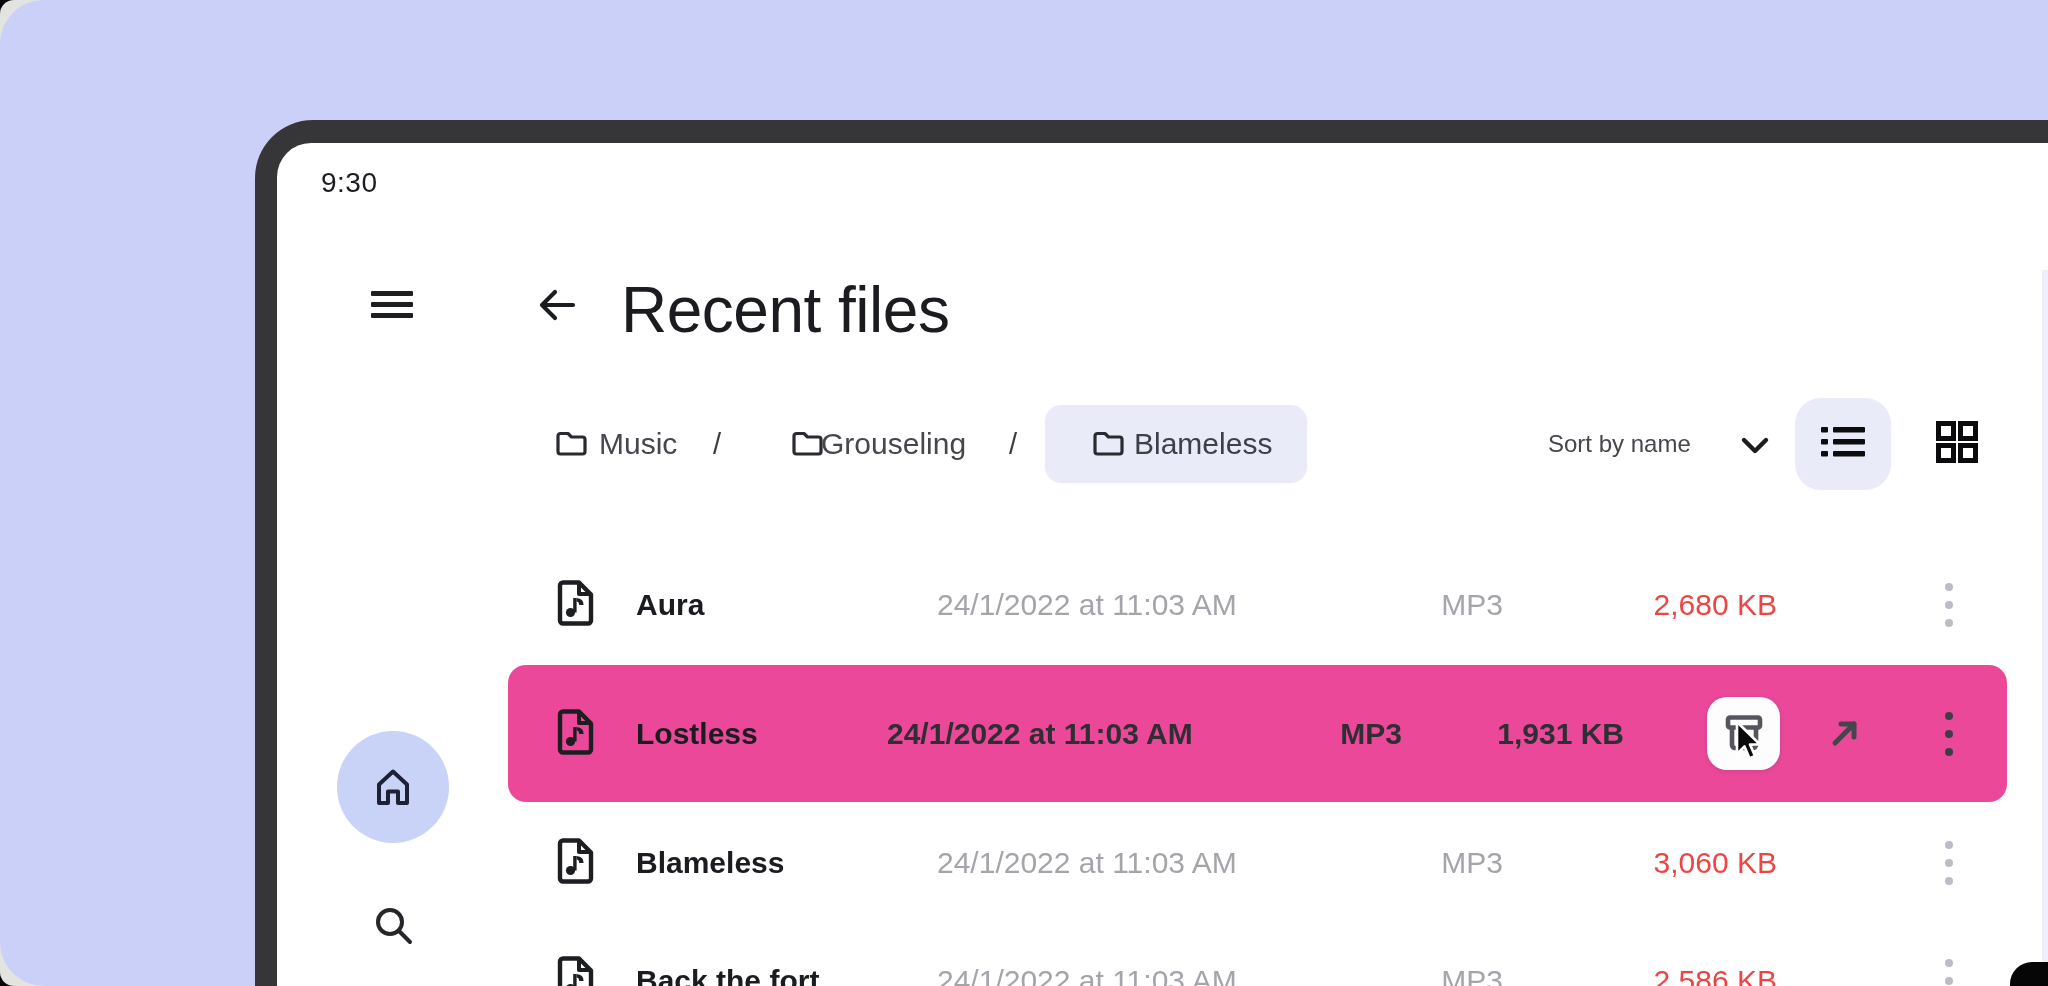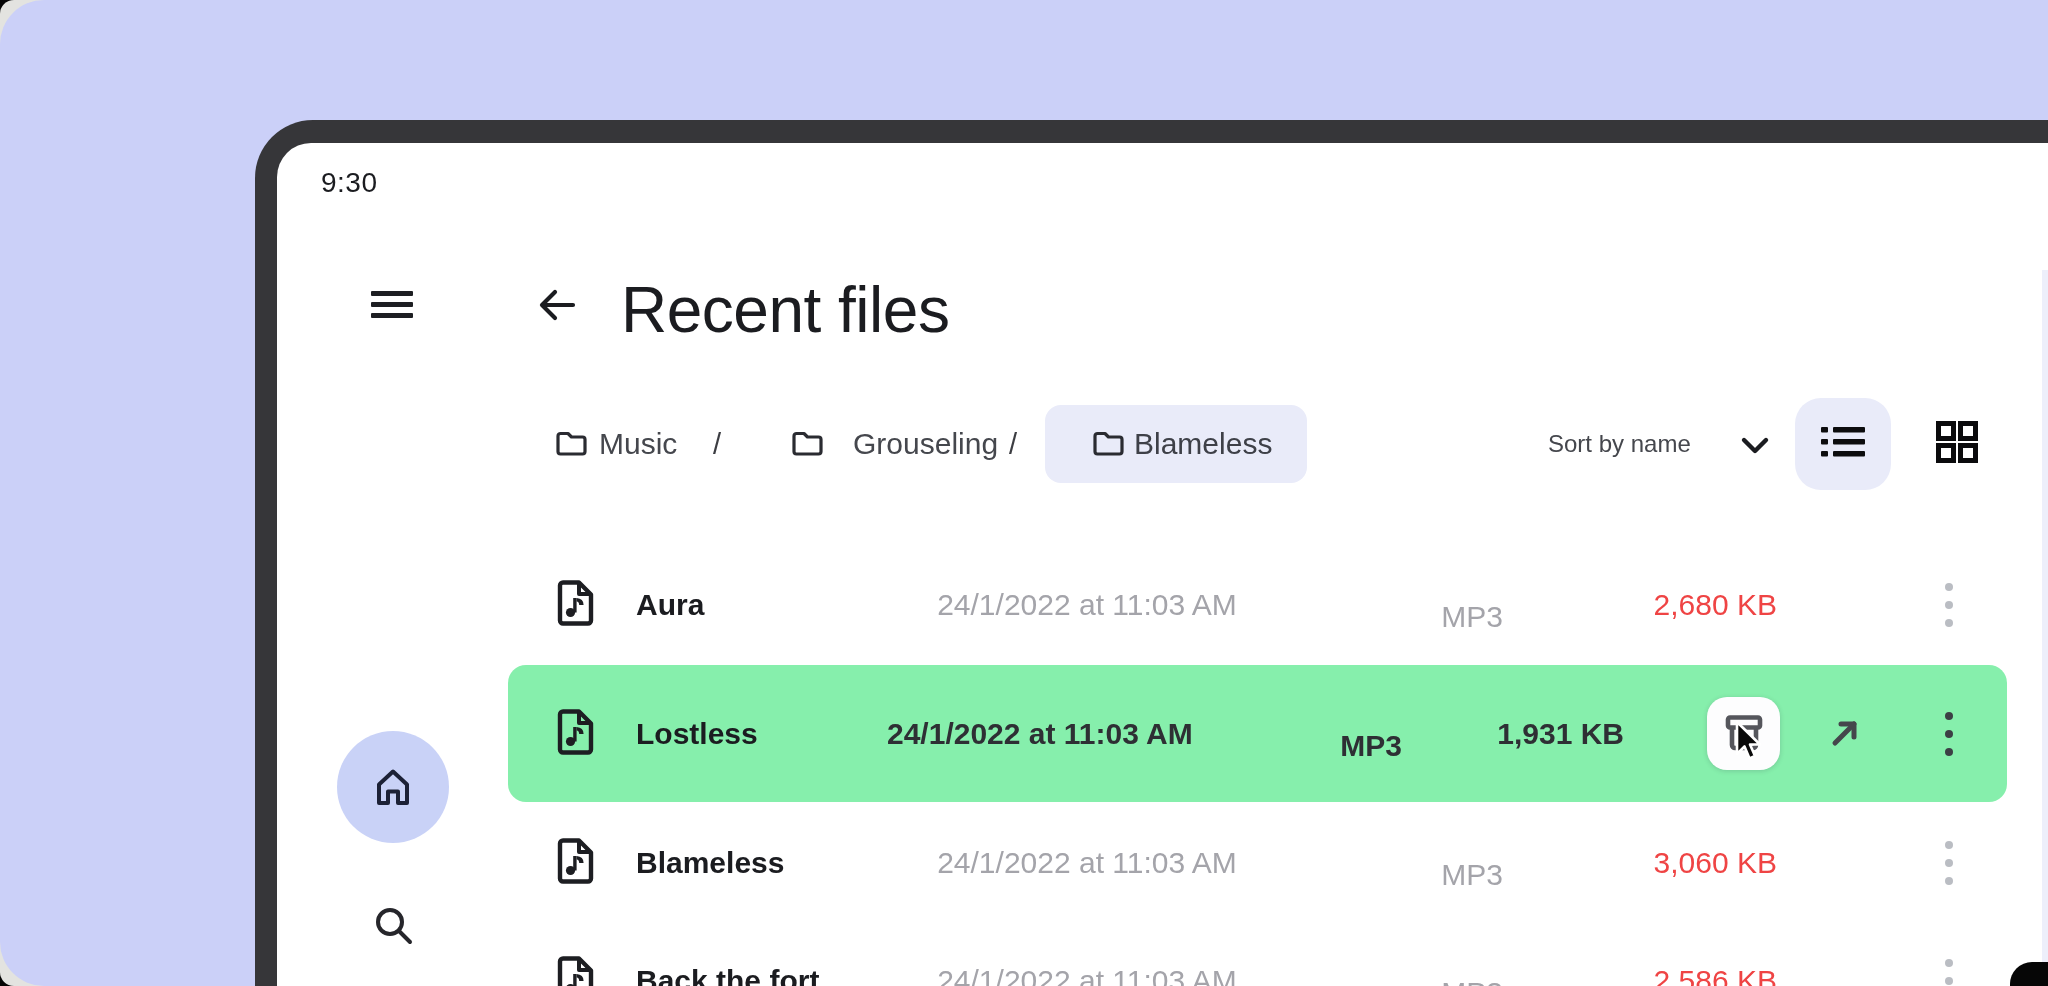--- a/index.html
+++ b/index.html
@@ -34,27 +34,27 @@
 
   
   .sort-btn{position:absolute;left:1271px;top:262px;height:78px;line-height:78px;font-size:24px;font-weight:400;color:#45474d;cursor:pointer;}
   .sort-chevron{position:absolute;left:1462px;top:292px;}
   .view-list-btn{position:absolute;left:1518px;top:255px;width:96px;height:92px;background:#e9ebf9;border-radius:26px;
                  display:flex;align-items:center;justify-content:center;cursor:pointer;}
   .view-grid-btn{position:absolute;left:1652px;top:273px;width:56px;height:56px;display:flex;align-items:center;justify-content:center;cursor:pointer;}
 
   
   .row{position:absolute;left:231px;width:1499px;height:128px;cursor:pointer;}
-  .row.selected{background:#86efac;border-radius:18px;height:137px;}
+  .row.selected{background:#ec4899;border-radius:18px;height:137px;}
   .r1{top:398px}.r2{top:522px}.r3{top:656px}.r4{top:774px}
   .cell{position:absolute;top:50%;transform:translateY(-50%);font-size:30px;white-space:nowrap;}
   .file-icon{position:absolute;left:48px;top:50%;transform:translateY(-50%);}
   .c-name{left:128px;font-weight:700;color:#1b1c20;}
-  .c-date{left:429px;width:300px;text-align:center;color:#a4a4aa;font-weight:500;}
-  .c-type{left:919px;width:90px;text-align:center;color:#a4a4aa;font-weight:500;margin-top:12px;}
+  .c-date{left:429px;width:300px;color:#a4a4aa;font-weight:500;}
+  .c-type{left:919px;width:90px;text-align:center;color:#a4a4aa;font-weight:500;}
   .c-size{left:1117px;width:152px;text-align:right;color:#ef4444;font-weight:500;}
   .selected .c-date{left:379px;color:#2e2f34;font-weight:700;}
   .selected .c-type{left:818px;color:#2e2f34;font-weight:700;}
   .selected .c-size{left:964px;color:#2e2f34;font-weight:700;}
   .dots{position:absolute;left:1433px;top:50%;transform:translateY(-50%);width:16px;height:60px;}
   .dots i{position:absolute;left:4px;width:8px;height:8px;border-radius:50%;background:#babdc3;}
   .dots i:nth-child(1){top:8px}.dots i:nth-child(2){top:26px}.dots i:nth-child(3){top:44px}
   .selected .dots i{background:#3c3f45;}
   .archive-btn{position:absolute;left:1199px;top:32px;width:73px;height:73px;background:#fdfdfe;border-radius:20px;
                box-shadow:0 1px 5px rgba(40,40,60,.18);display:flex;align-items:center;justify-content:center;}
@@ -107,21 +107,21 @@
           <path d="M3 5 a2.5 2.5 0 0 1 2.5 -2.5 h7.5 l3.5 3.5 h11 a2.5 2.5 0 0 1 2.5 2.5 v12 a2.5 2.5 0 0 1 -2.5 2.5 h-22 a2.5 2.5 0 0 1 -2.5 -2.5 Z" stroke="#2a2b31" stroke-width="3.2" stroke-linejoin="round"></path>
         </svg>
       </span>
       <span class="bc-label" style="left:322px">Music</span>
       <span class="bc-sep" style="left:436px">/</span>
       <span class="bc-icon" style="left:514px">
         <svg width="32" height="26" viewBox="0 0 32 26" fill="none">
           <path d="M3 5 a2.5 2.5 0 0 1 2.5 -2.5 h7.5 l3.5 3.5 h11 a2.5 2.5 0 0 1 2.5 2.5 v12 a2.5 2.5 0 0 1 -2.5 2.5 h-22 a2.5 2.5 0 0 1 -2.5 -2.5 Z" stroke="#2a2b31" stroke-width="3.2" stroke-linejoin="round"></path>
         </svg>
       </span>
-      <span class="bc-label" style="left:576px">Grouseling</span>
+      <span class="bc-label" style="left:544px">Grouseling</span>
       <span class="bc-sep" style="left:732px">/</span>
       <div class="bc-chip">
         <span class="bc-icon" style="left:47px;top:26px">
           <svg width="32" height="26" viewBox="0 0 32 26" fill="none">
             <path d="M3 5 a2.5 2.5 0 0 1 2.5 -2.5 h7.5 l3.5 3.5 h11 a2.5 2.5 0 0 1 2.5 2.5 v12 a2.5 2.5 0 0 1 -2.5 2.5 h-22 a2.5 2.5 0 0 1 -2.5 -2.5 Z" stroke="#2a2b31" stroke-width="3.2" stroke-linejoin="round"></path>
           </svg>
         </span>
         <span class="bc-label" style="left:89px;top:0">Blameless</span>
       </div>
 

